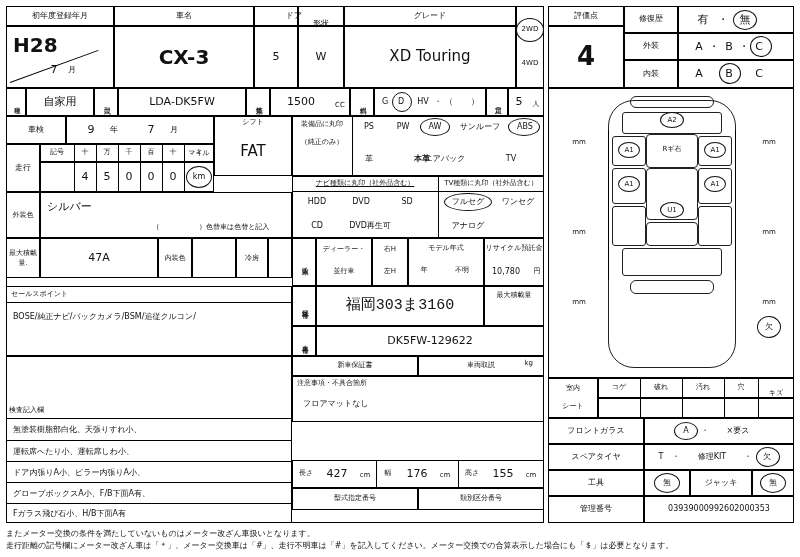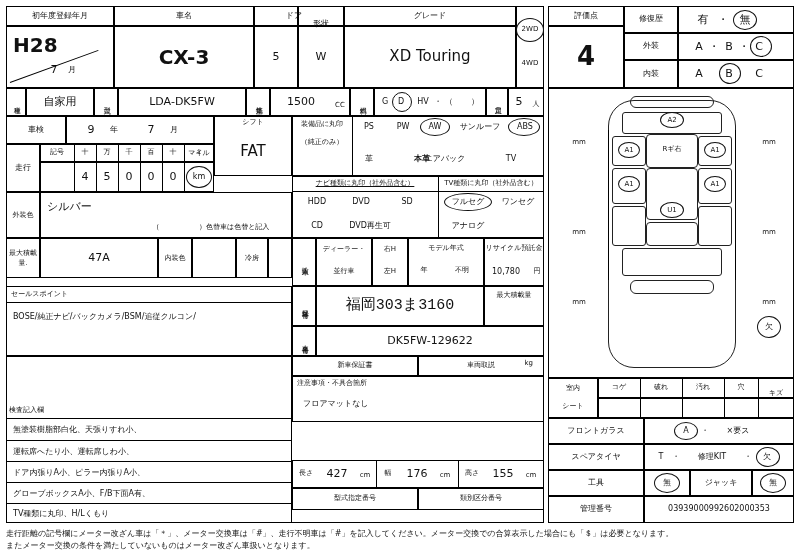--- a/index.html
+++ b/index.html
@@ -278,21 +278,21 @@
   <div class="lbl xs left" style="left:6px;top:404px;width:80px;height:14px;text-align:right;">検査記入欄</div>
   <div class="ln" style="left:6px;top:418px;width:286px;height:1px;"></div>
   <div class="lbl small left" style="left:10px;top:420px;width:280px;height:20px;">無塗装樹脂部白化、天張りすれ小、</div>
   <div class="ln" style="left:6px;top:440px;width:286px;height:1px;"></div>
   <div class="lbl small left" style="left:10px;top:442px;width:280px;height:20px;">運転席へたり小、運転席しわ小、</div>
   <div class="ln" style="left:6px;top:461px;width:286px;height:1px;"></div>
   <div class="lbl small left" style="left:10px;top:463px;width:280px;height:20px;">ドア内張りA小、ピラー内張りA小、</div>
   <div class="ln" style="left:6px;top:482px;width:286px;height:1px;"></div>
   <div class="lbl small left" style="left:10px;top:484px;width:280px;height:20px;">グローブボックスA小、F/B下面A有、</div>
   <div class="ln" style="left:6px;top:503px;width:286px;height:1px;"></div>
-  <div class="lbl small left" style="left:10px;top:505px;width:280px;height:18px;">TV種類に丸印、H/Lくもり</div>
+  <div class="lbl small left" style="left:10px;top:505px;width:280px;height:18px;">Fガラス飛び石小、H/B下面A有</div>
 
   <div class="bx" style="left:292px;top:460px;width:252px;height:28px;"></div>
   <div class="lbl xs" style="left:294px;top:460px;width:24px;height:28px;">長さ</div>
   <div class="lbl md" style="left:318px;top:460px;width:38px;height:28px;">427</div>
   <div class="lbl xs" style="left:356px;top:466px;width:18px;height:20px;">cm</div>
   <div class="ln" style="left:376px;top:460px;width:1px;height:28px;"></div>
   <div class="lbl xs" style="left:378px;top:460px;width:20px;height:28px;">幅</div>
   <div class="lbl md" style="left:398px;top:460px;width:38px;height:28px;">176</div>
   <div class="lbl xs" style="left:436px;top:466px;width:18px;height:20px;">cm</div>
   <div class="ln" style="left:458px;top:460px;width:1px;height:28px;"></div>
@@ -401,17 +401,17 @@
   <div class="bx" style="left:752px;top:470px;width:42px;height:26px;"></div>
   <div class="lbl small" style="left:752px;top:470px;width:42px;height:26px;">無</div>
   <div class="ell" style="left:760px;top:473px;width:26px;height:20px;"></div>
 
   <div class="bx" style="left:548px;top:496px;width:96px;height:27px;"></div>
   <div class="lbl small" style="left:548px;top:496px;width:96px;height:27px;">管理番号</div>
   <div class="bx" style="left:644px;top:496px;width:150px;height:27px;"></div>
   <div class="lbl small" style="left:644px;top:496px;width:150px;height:27px;">03939000992602000353</div>
 
   <div class="footer">
+    <div>またメーター交換の条件を満たしていないものはメーター改ざん車扱いとなります。</div>
     <div>走行距離の記号欄にメーター改ざん車は「＊」、メーター交換車は「#」、走行不明車は「#」を記入してください。メーター交換での合算表示した場合にも「＄」は必要となります。</div>
-    <div>またメーター交換の条件を満たしていないものはメーター改ざん車扱いとなります。</div>
   </div>
 
 </div>
 
 </body></html>

